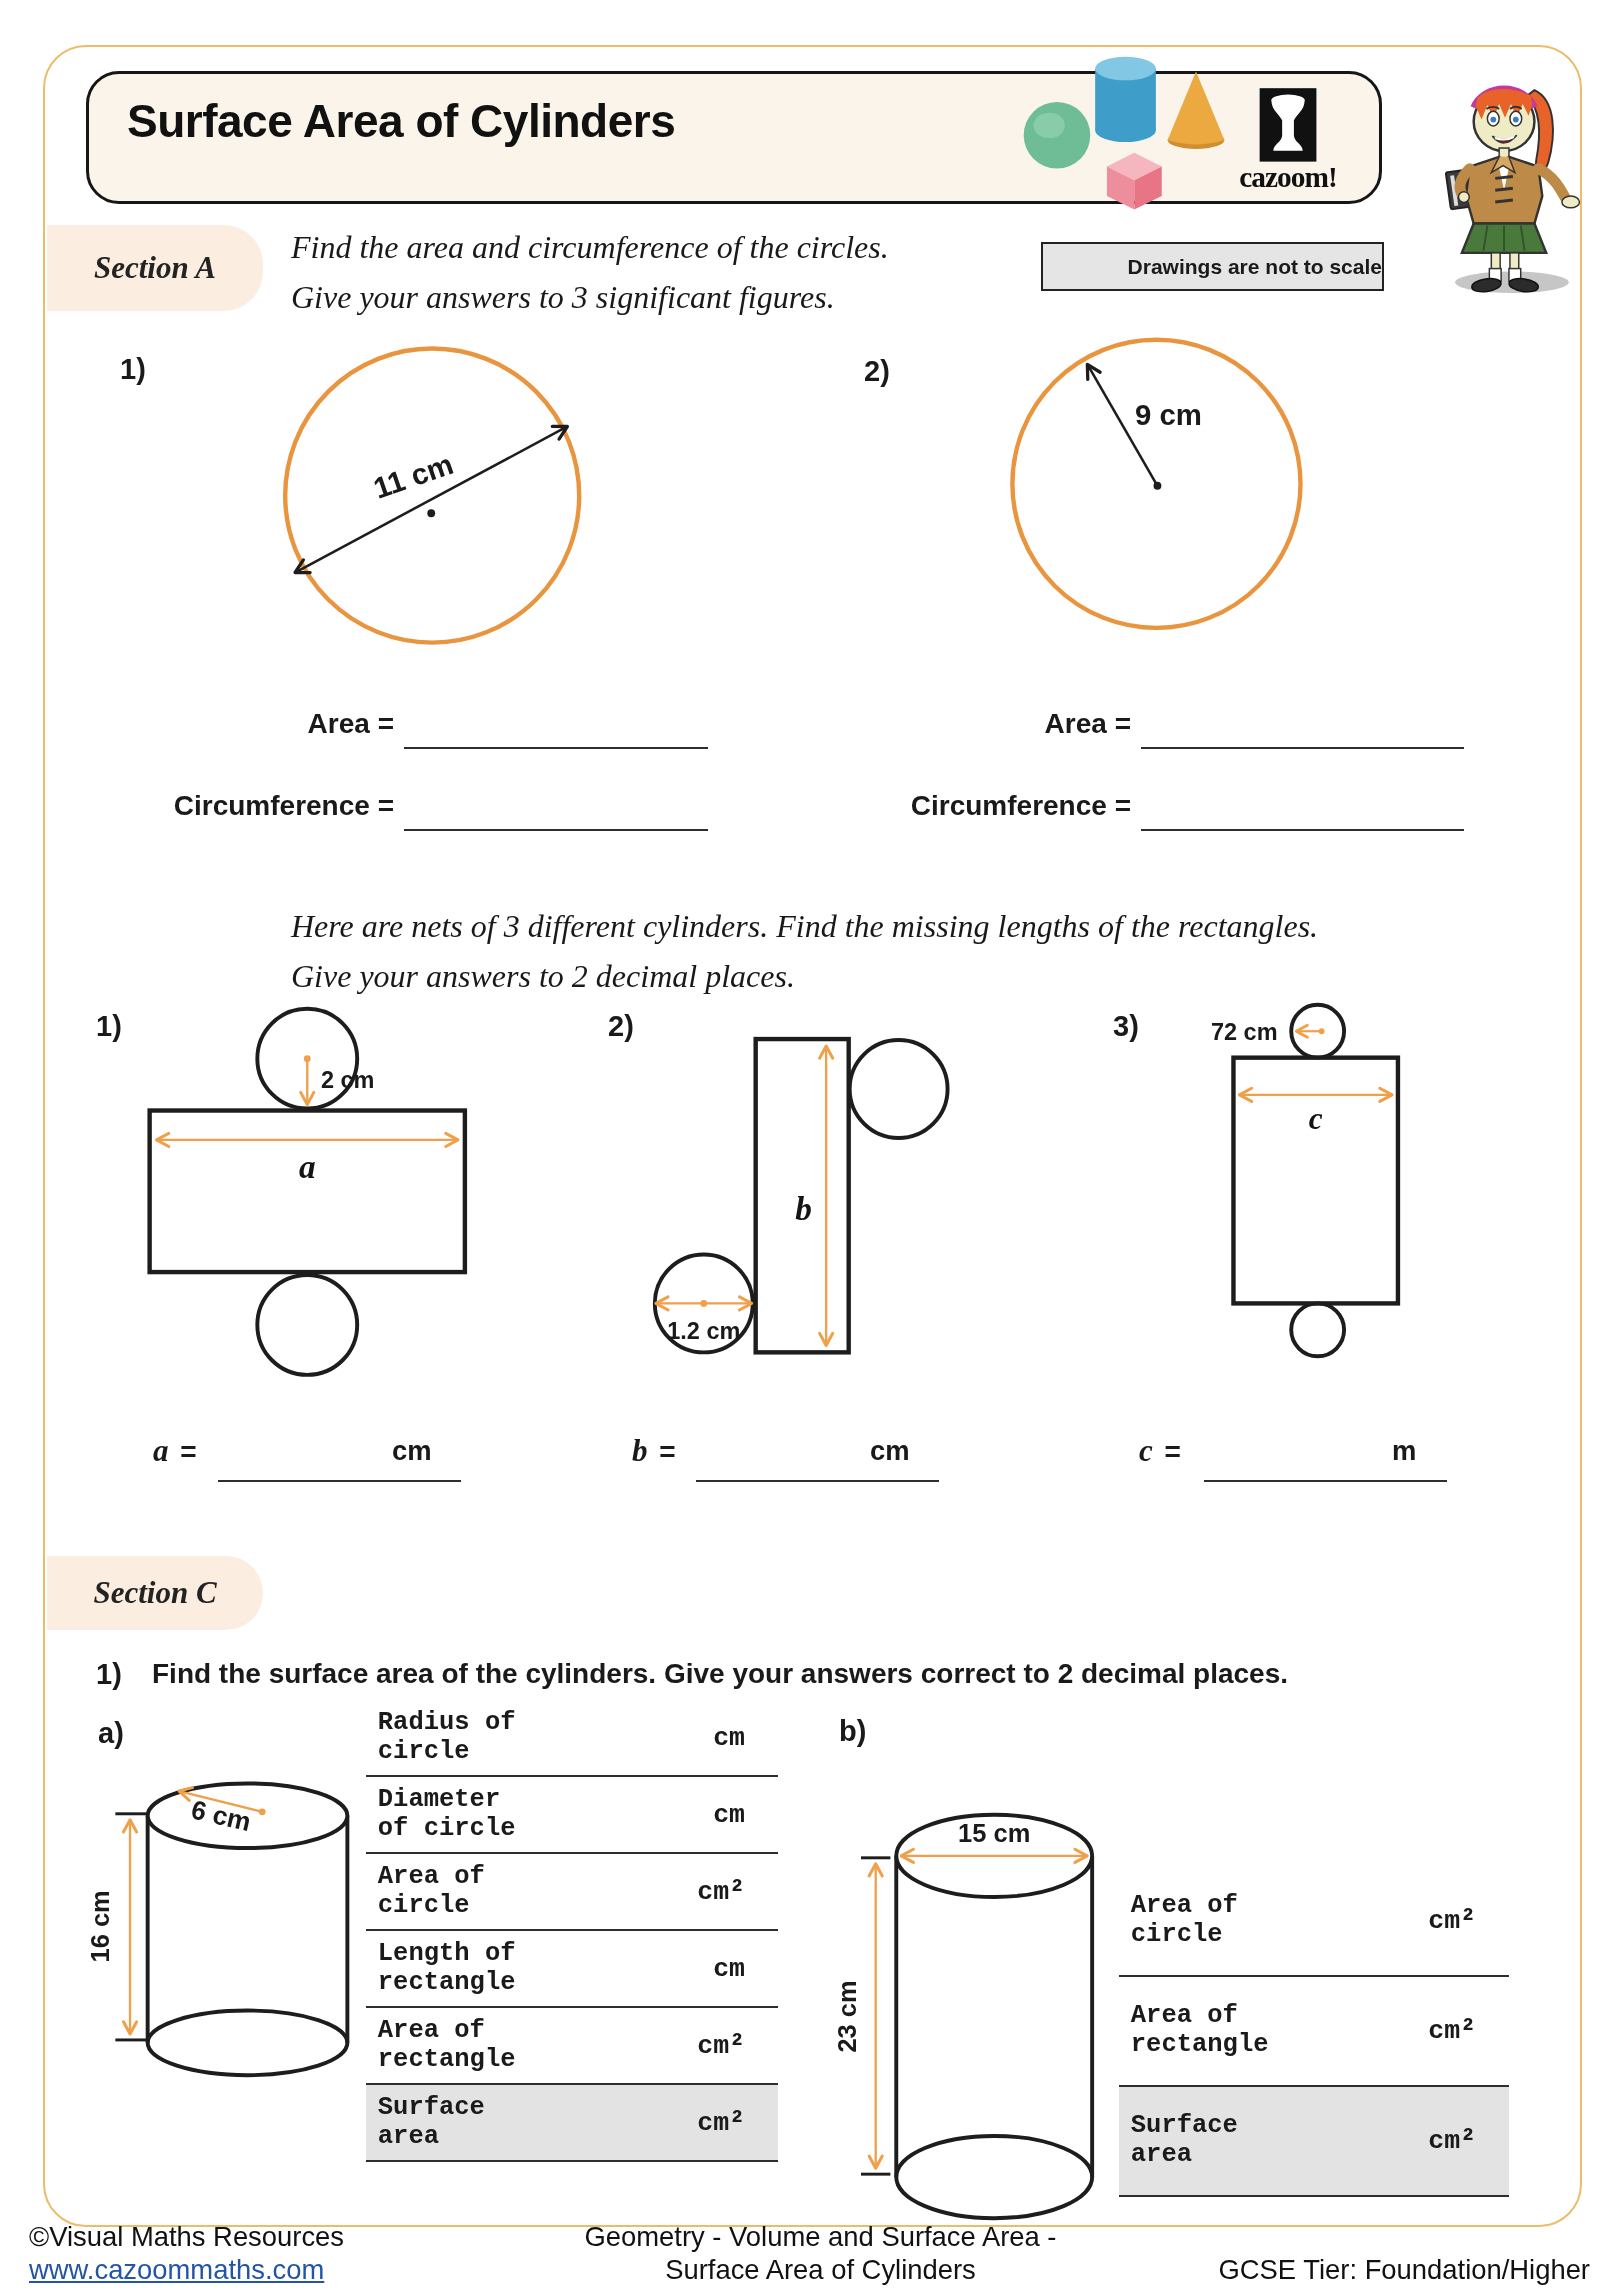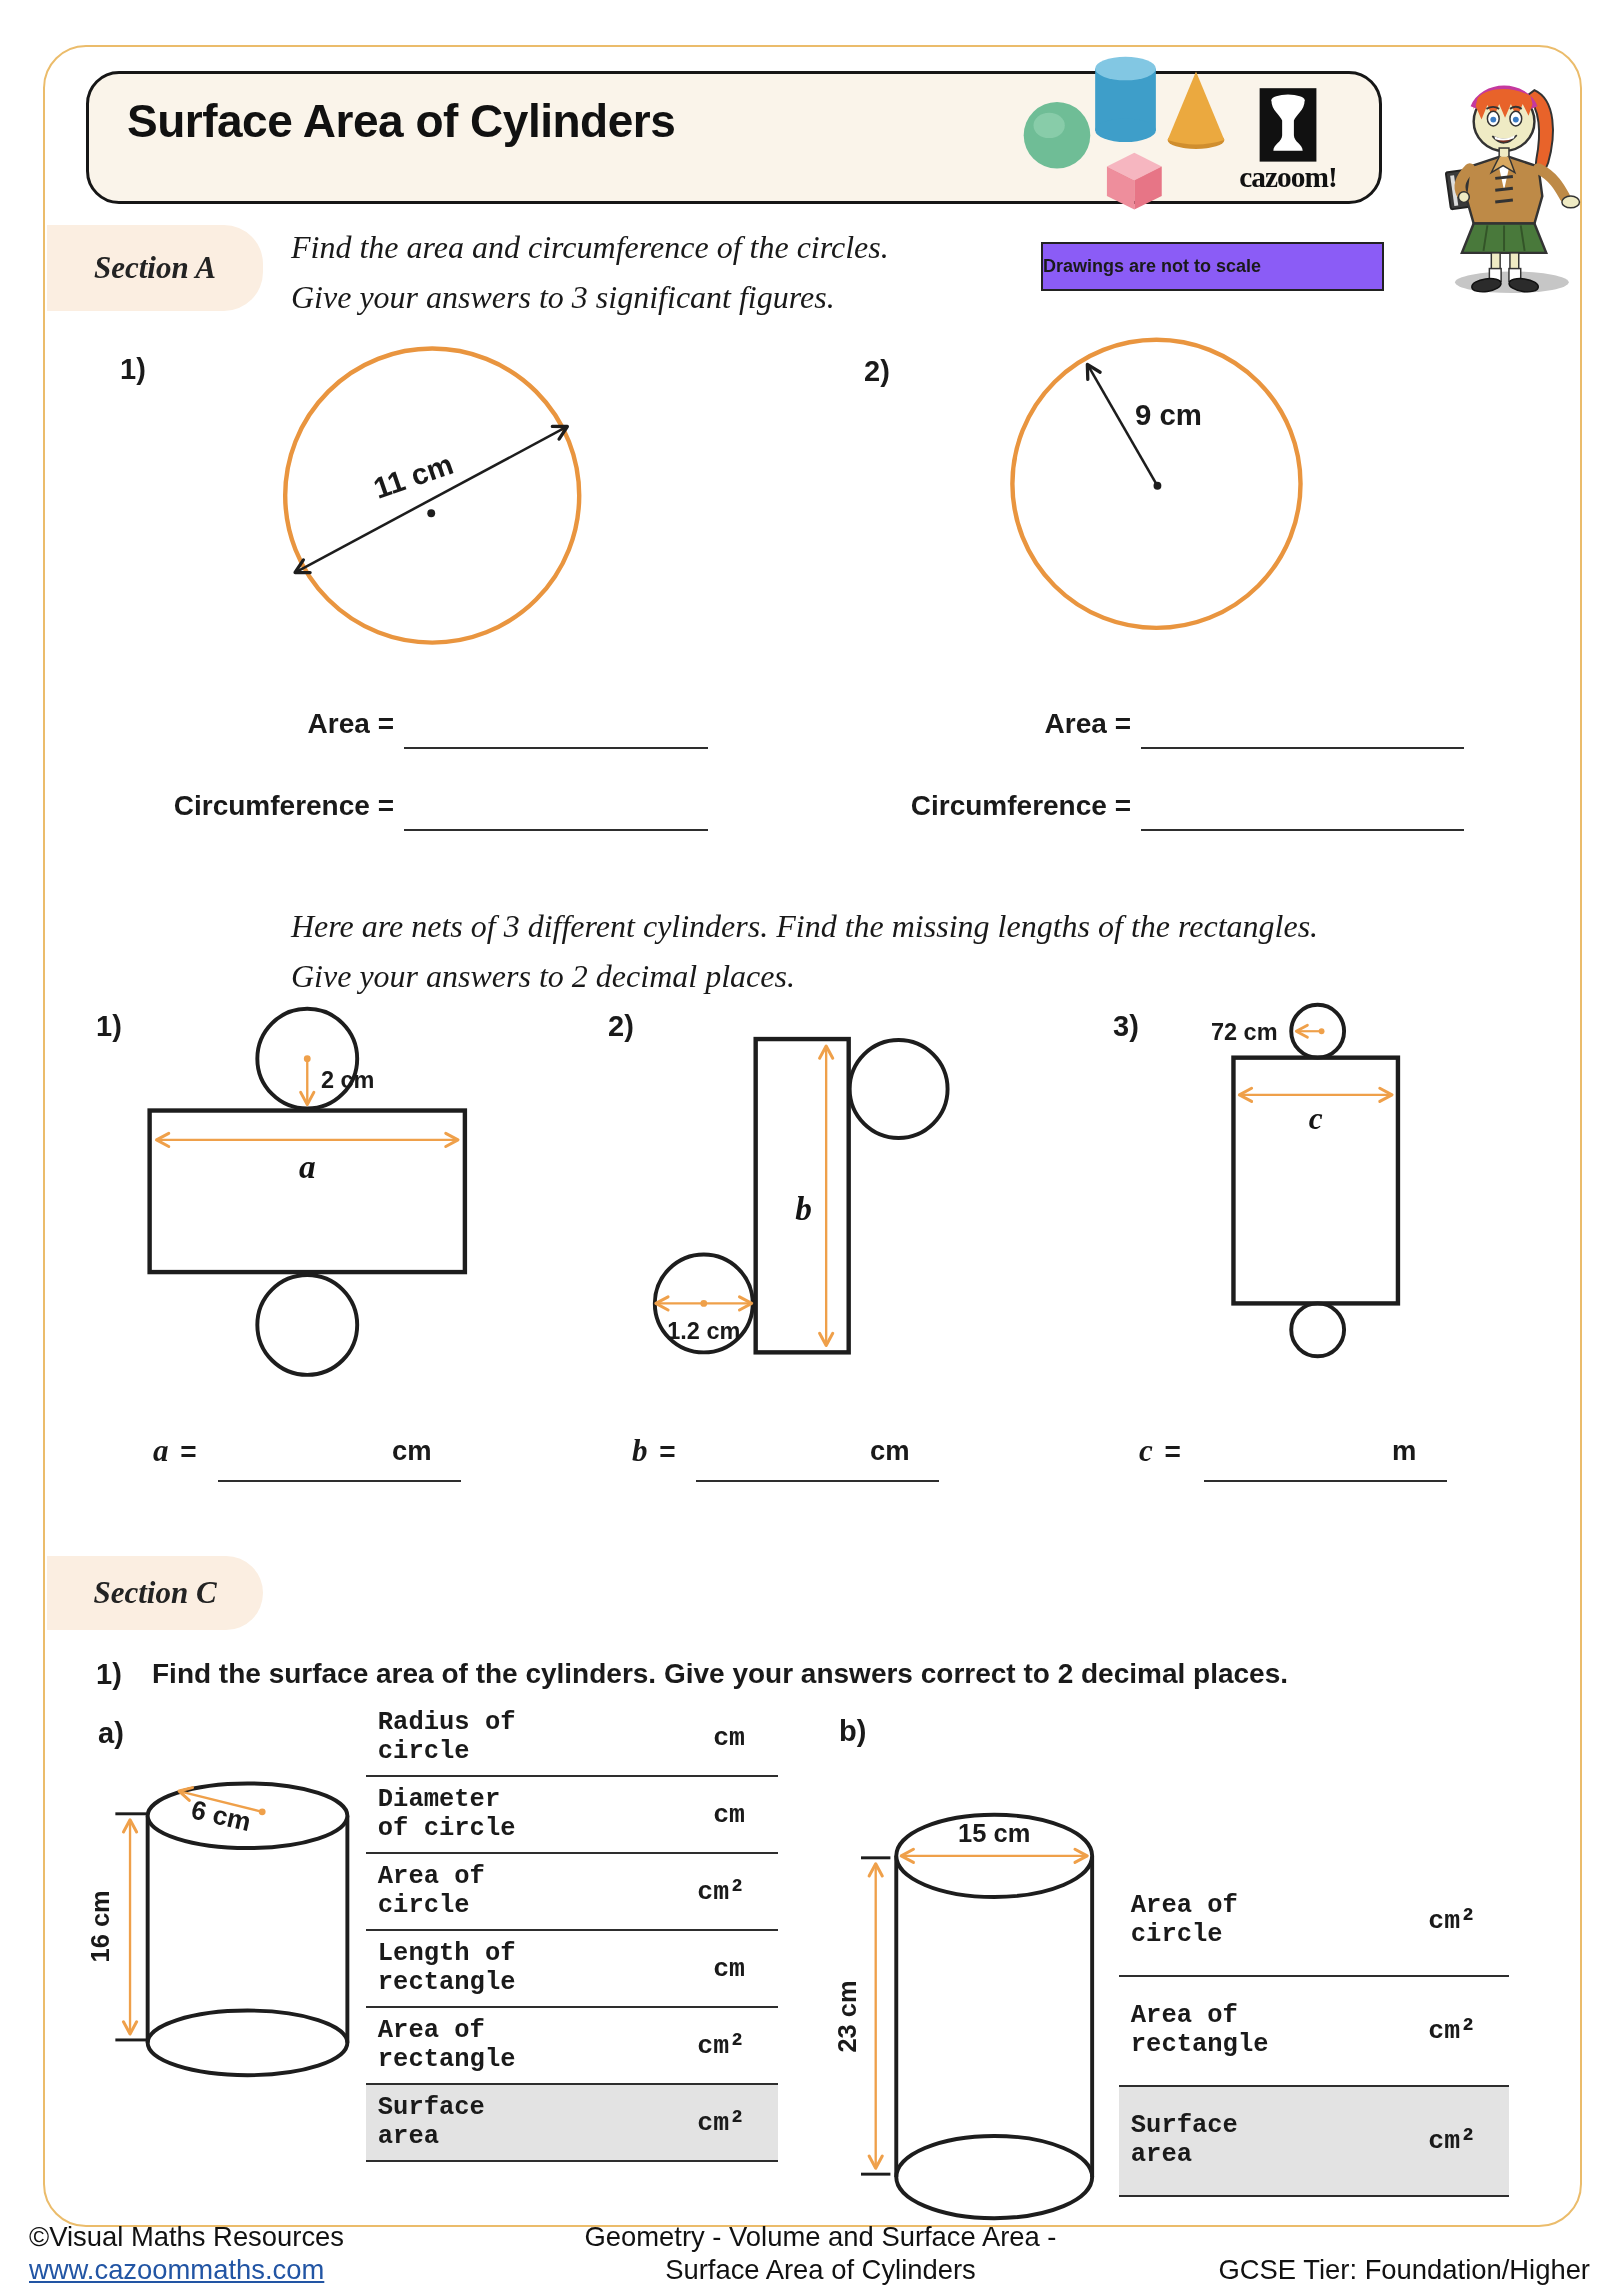--- a/index.html
+++ b/index.html
@@ -32,22 +32,22 @@
     font-family:"Liberation Serif", serif; font-style:italic; font-weight:700;
     font-size:31px; color:#232323;
   }
   .instr {
     position:absolute; font-family:"Liberation Serif", serif; font-style:italic;
     font-size:32px; line-height:1.55; color:#191919;
   }
 
   .note-box {
     position:absolute; left:1041px; top:242px; width:339px; height:45px;
-    border:2.9px solid #222; display:flex; align-items:center; justify-content:flex-start;
-    font-size:18px; font-weight:700; background:#8b5cf6;
+    border:2.9px solid #222; display:flex; align-items:center; justify-content:flex-end;
+    font-size:21px; font-weight:700; background:#e5e5e5;
   }
 
   .qnum { position:absolute; font-size:29px; font-weight:700; }
 
   .eq-label { position:absolute; font-size:28px; font-weight:700; text-align:right; }
   .blank-line { position:absolute; border-top:2.9px solid #2e2e2e; height:0; }
 
   .ans-row { position:absolute; font-size:28px; font-weight:700; }
   .ans-var { font-family:"Liberation Serif", serif; font-style:italic; font-weight:700; font-size:31px; }
   .ans-eq { margin-left:11.8px; }

